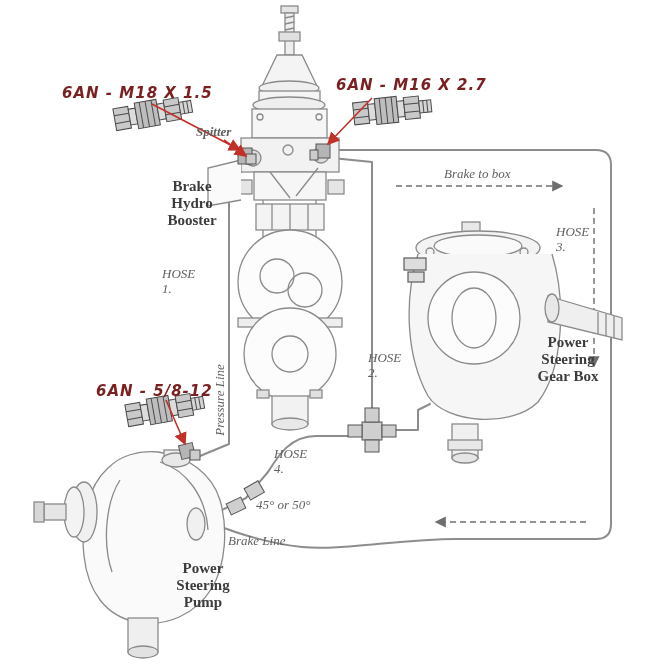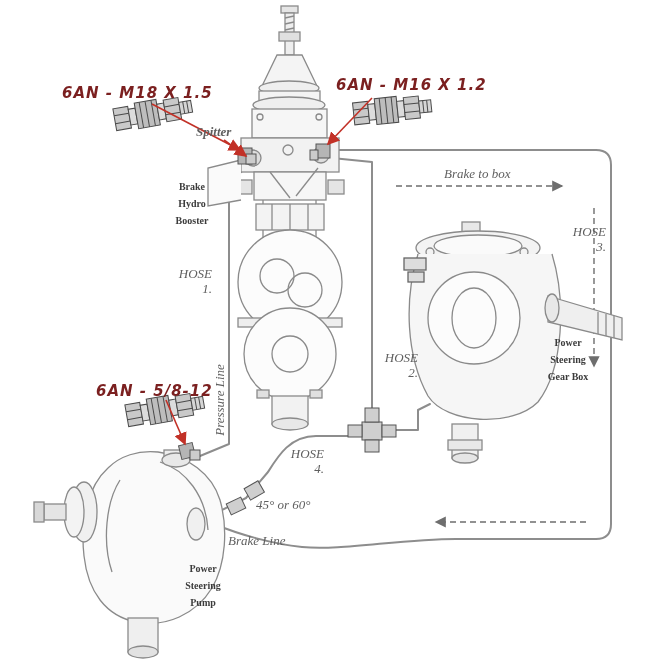--- a/index.html
+++ b/index.html
@@ -14,33 +14,33 @@
   .lbl{position:absolute;color:#5a5a5a;}
   .script-label{
     font-style:italic;
     font-size:13px;
     color:#5f5f5f;
     font-family:"Liberation Serif", serif;
     white-space:nowrap;
   }
   .comp-label{
     font-weight:bold;
-    font-size:10px;
+    font-size:15px;
     line-height:17px;
     color:#3c3c3c;
     text-align:center;
     white-space:pre-line;
     font-family:"Liberation Serif", serif;
   }
   .hose-label{
     font-style:italic;
     font-size:13px;
     line-height:15px;
     color:#5f5f5f;
-    text-align:right;
+    text-align:left;
     white-space:pre-line;
     font-family:"Liberation Serif", serif;
   }
   .callout{
     font-weight:bold;
     font-style:italic;
     font-size:15px;
     letter-spacing:1px;
     color:#7b2020;
     font-family:"DejaVu Sans", sans-serif;
@@ -214,21 +214,21 @@
     <g stroke="#c23127" stroke-width="1.6" fill="none">
       <path d="M 152,104 L 240,150" marker-end="url(#arrR)"></path>
       <path d="M 372,98 L 328,144" marker-end="url(#arrR)"></path>
       <path d="M 224,140 L 246,156" marker-end="url(#arrR)"></path>
       <path d="M 166,400 L 185,444" marker-end="url(#arrR)"></path>
     </g>
   </svg>
 
   <div class="lbl callout" style="left:62px;top:84px;">6AN - M18 X 1.5</div>
 
-  <div class="lbl callout" style="left:336px;top:76px;">6AN - M16 X 1.2</div>
+  <div class="lbl callout" style="left:336px;top:76px;">6AN - M16 X 2.7</div>
 
   <div class="lbl callout" style="left:96px;top:382px;">6AN - 5/8-12</div>
 
   <div class="lbl script-label" style="left:196px;top:124px;font-weight:bold;">Spitter</div>
 
   <div class="lbl comp-label" style="left:148px;top:178px;width:88px;">Brake
 Hydro
 Booster</div>
 
   <div class="lbl script-label" style="left:444px;top:166px;">Brake to box</div>
@@ -244,21 +244,21 @@
 
   <div class="lbl hose-label" style="left:274px;top:446px;width:50px;">HOSE
 4.</div>
 
   <div class="lbl comp-label" style="left:520px;top:334px;width:96px;">Power
 Steering
 Gear Box</div>
 
   <div class="lbl script-label rot-90" style="left:170px;top:392px;width:100px;">Pressure Line</div>
 
-  <div class="lbl script-label" style="left:256px;top:497px;">45° or 60°</div>
+  <div class="lbl script-label" style="left:256px;top:497px;">45° or 50°</div>
 
   <div class="lbl script-label" style="left:228px;top:533px;">Brake Line</div>
 
   <div class="lbl comp-label" style="left:158px;top:560px;width:90px;">Power
 Steering
 Pump</div>
 
 </div>
 
 </body></html>

